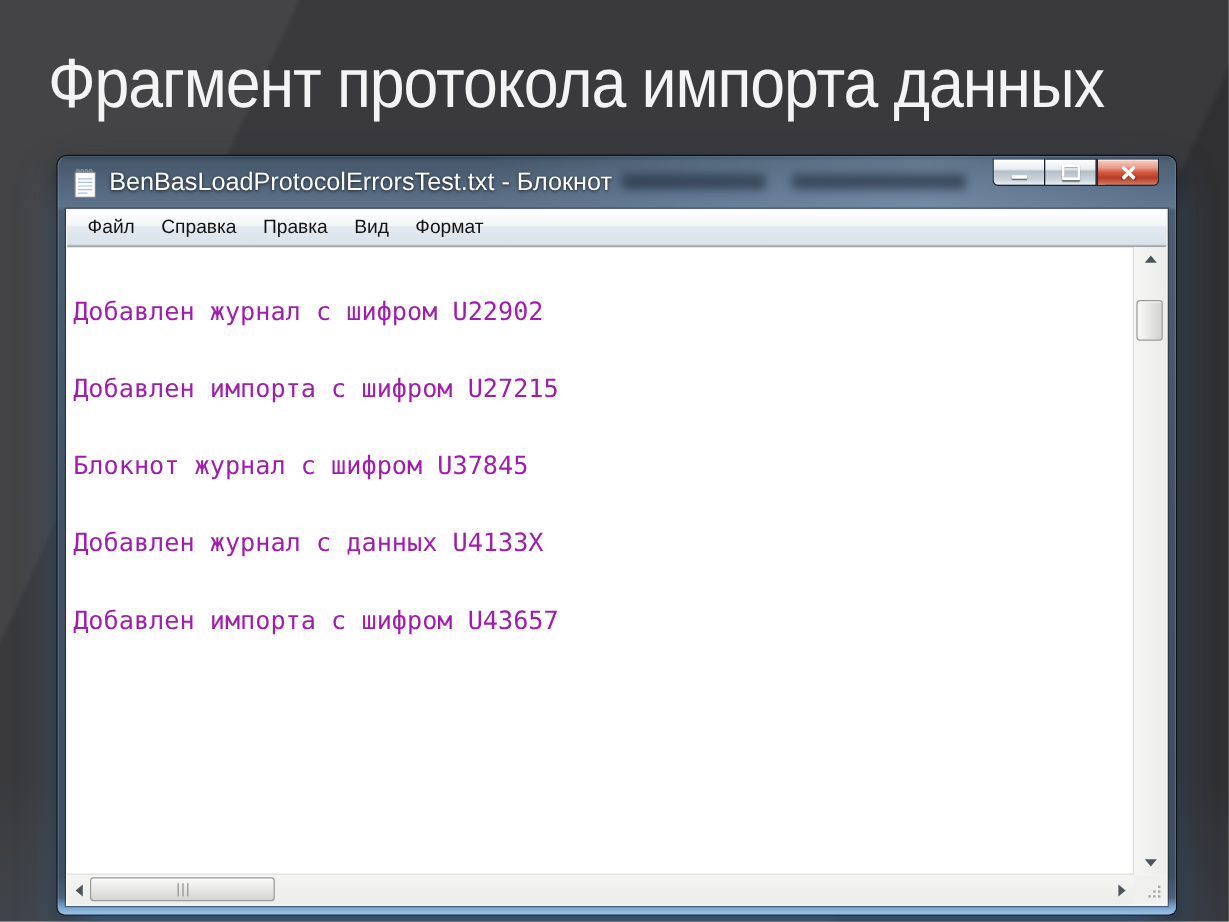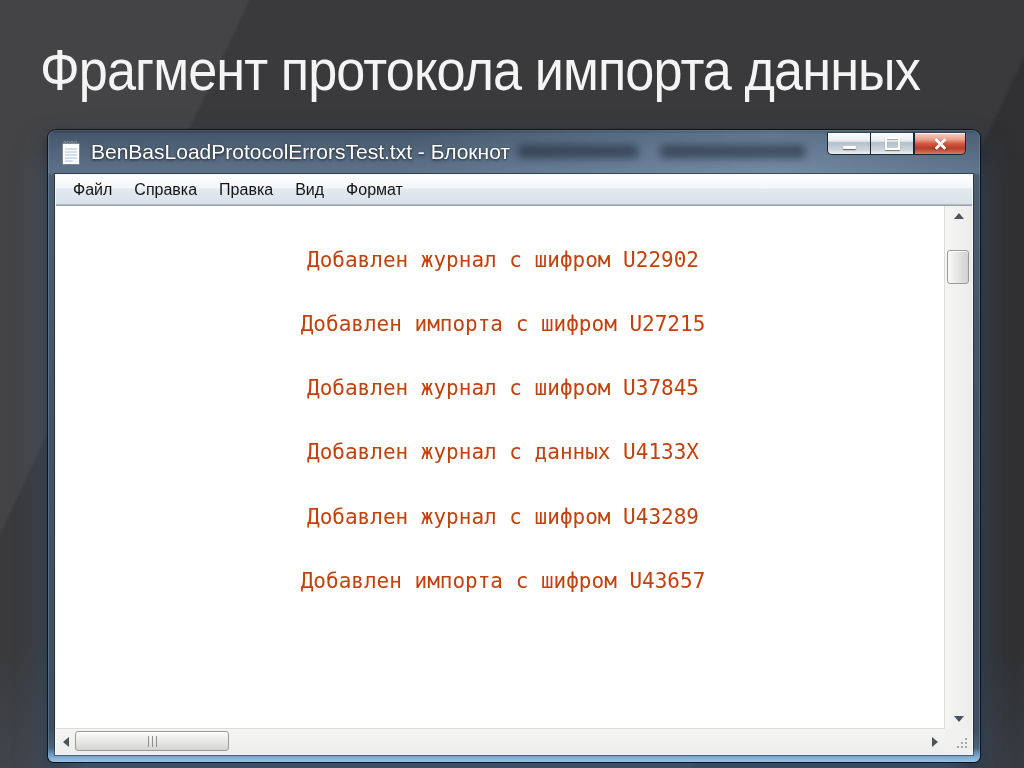--- a/index.html
+++ b/index.html
@@ -82,22 +82,22 @@
     border-bottom:1px solid #b5bac1;
     font-size:16px;color:#141414;}
   .menu-item{padding:4px 11px;border-radius:2px;}
 
   .client{position:absolute;left:1px;right:1px;top:31px;bottom:1px;background:#fff;
     box-shadow:inset 0 1px 0 #9aa2aa;}
 
   .textpane{
     position:absolute;left:0;top:1px;right:27px;bottom:25px;overflow:hidden;
     font-family:"DejaVu Sans Mono","Liberation Mono",monospace;
-    font-size:21px;line-height:21.4px;color:#c2410c;
-    padding:1px 0 0 5px;white-space:pre;text-align:center;
+    font-size:21px;line-height:21.4px;color:#a21caf;
+    padding:1px 0 0 5px;white-space:pre;
   }
   .log-line{white-space:pre;}
 
   
   .vscroll{position:absolute;top:1px;right:0;width:27px;bottom:25px;
     background:linear-gradient(90deg,#f5f5f3,#ecedeb);border-left:1px solid #dcdcda;}
   .vs-btn{position:absolute;left:0;right:0;height:20px;display:flex;align-items:center;justify-content:center;}
   .vs-up{top:0;}
   .vs-down{bottom:0;}
   .tri-up{width:0;height:0;border:5px solid transparent;border-top-width:0;border-bottom:6px solid #4b545c;}
@@ -175,23 +175,22 @@
       <span class="menu-item">Правка</span>
       <span class="menu-item">Вид</span>
       <span class="menu-item">Формат</span>
     </div>
 
     <div class="client">
 
       <div class="textpane">
         <div class="log-line">Добавлен журнал с шифром U22902</div>
         <div class="log-line">Добавлен импорта с шифром U27215</div>
-        <div class="log-line">Добавлен журнал с шифром U37845</div>
+        <div class="log-line">Блокнот журнал с шифром U37845</div>
         <div class="log-line">Добавлен журнал с данных U4133X</div>
-        <div class="log-line">Добавлен журнал с шифром U43289</div>
         <div class="log-line">Добавлен импорта с шифром U43657</div>
         
         
         
         
         
         
         
         
         

